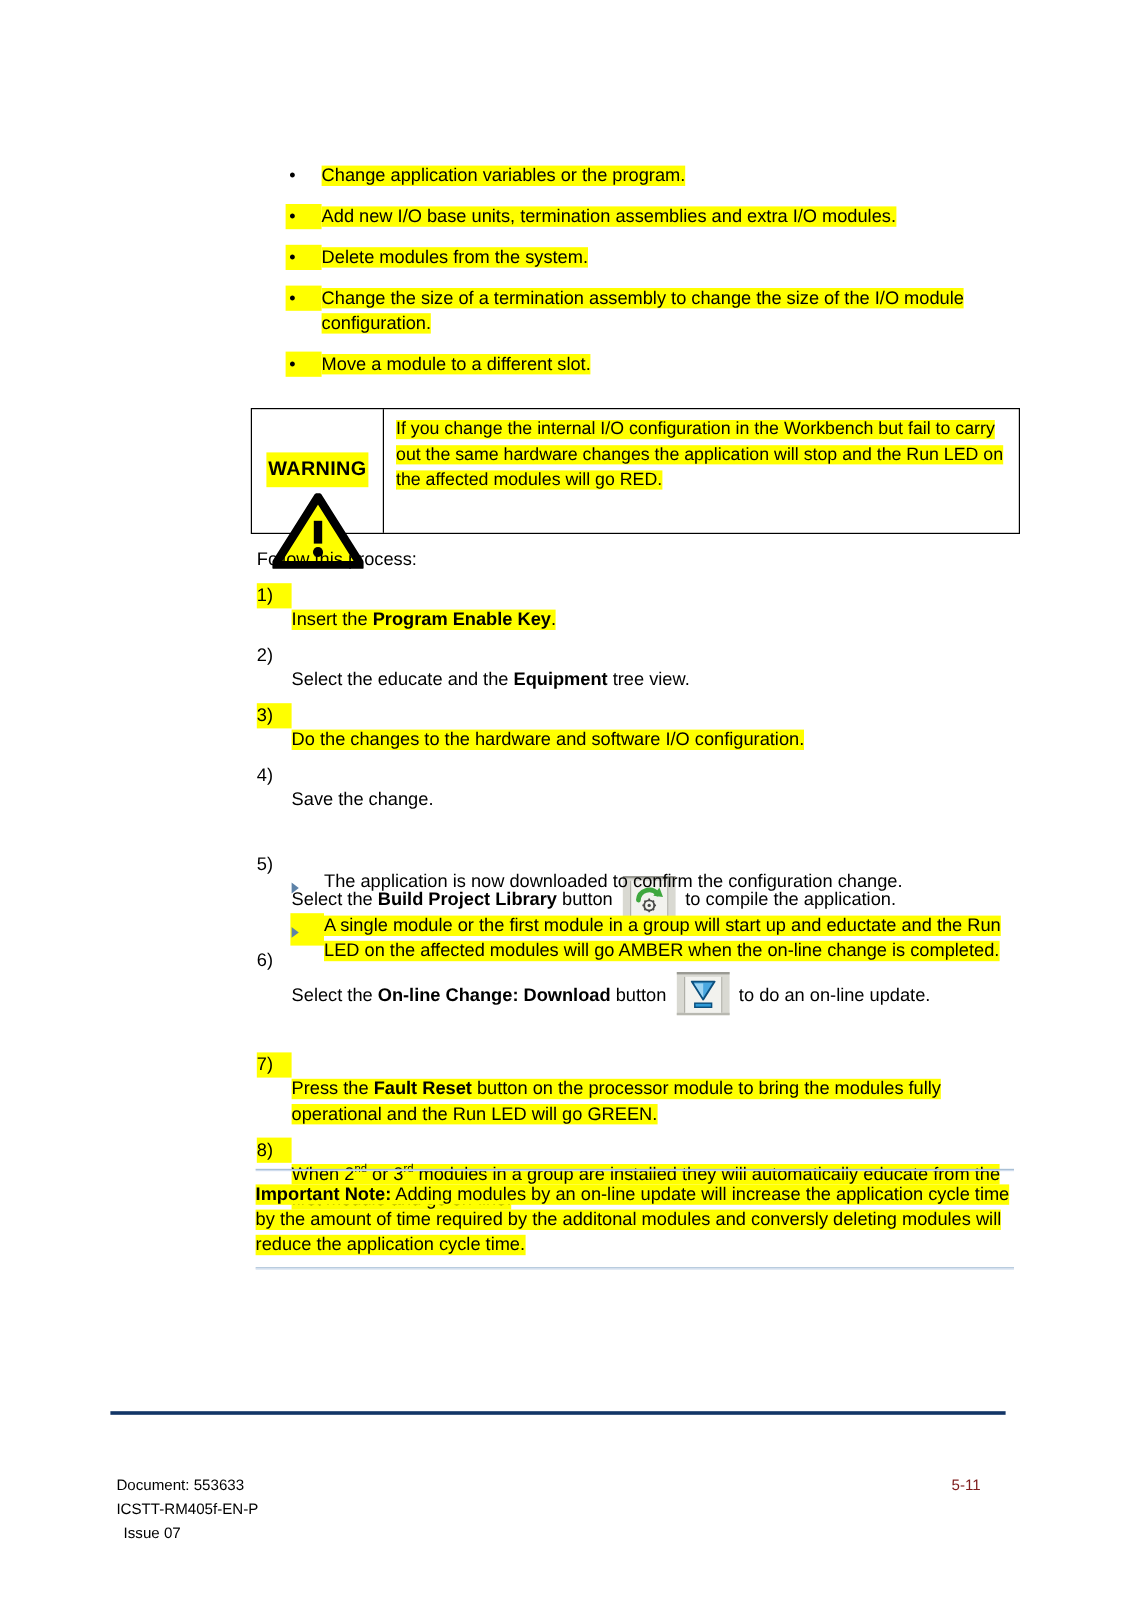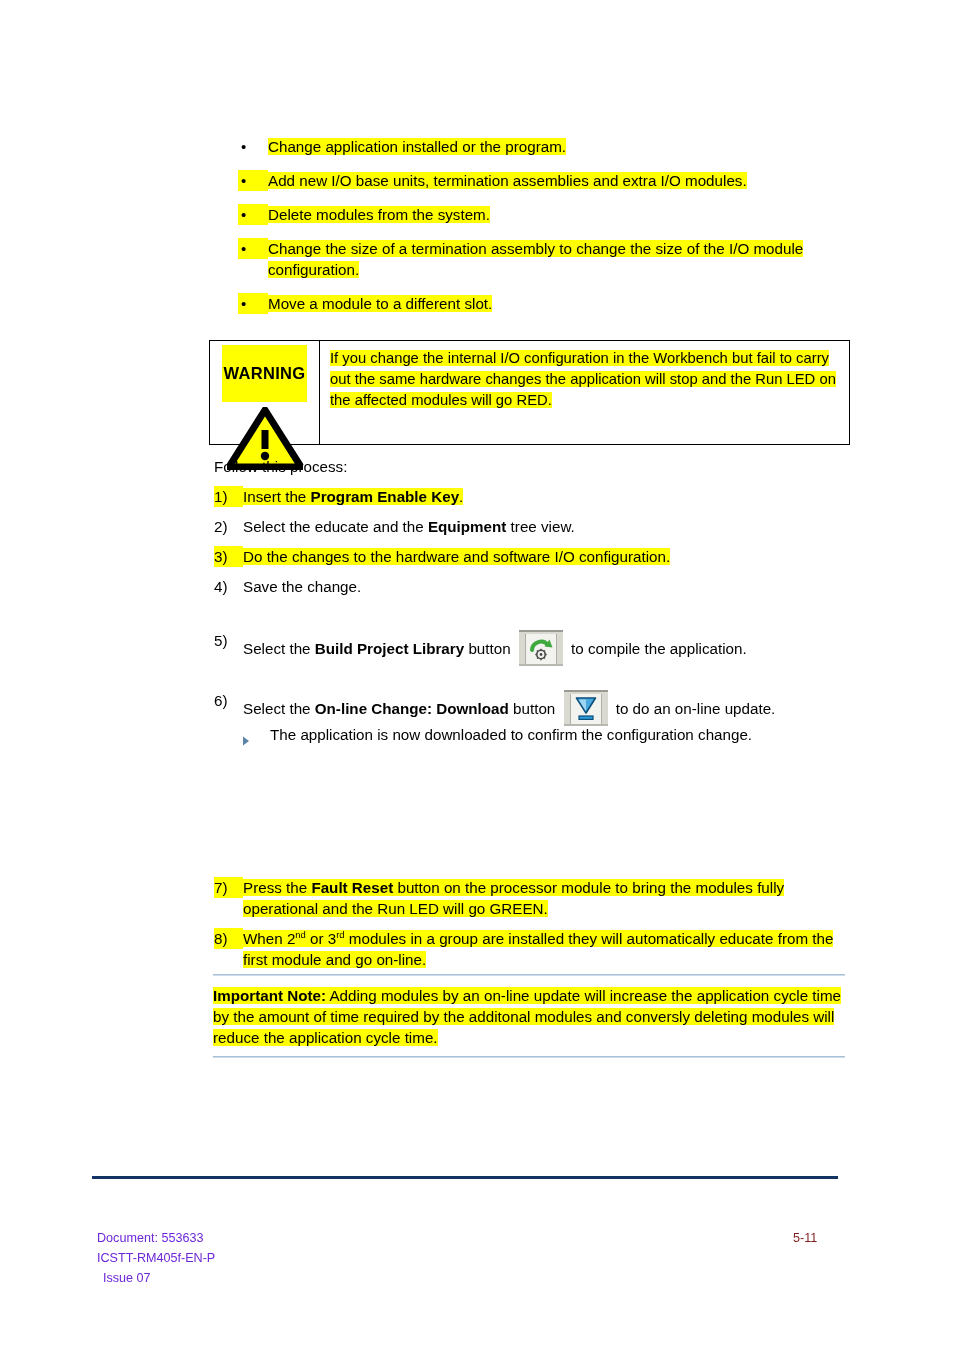--- a/index.html
+++ b/index.html
@@ -68,21 +68,22 @@
     border-right: 1px solid #000000;
     box-sizing: border-box;
     padding-top: 4px;
     text-align: center;
   }
   .warning-word {
     display: inline-block;
     font-size: 16.5px;
     font-weight: bold;
     letter-spacing: 0.3px;
-    padding: 19px 2px;
+    padding: 5px 2px;
+    margin-top: 32px;
   }
   .warning-tri-wrap {
     margin-top: 5px;
     display: flex;
     justify-content: center;
   }
   .warning-right {
     flex: 1 1 auto;
     padding: 7px 10px 0 10px;
     box-sizing: border-box;
@@ -112,21 +113,21 @@
     display: flex;
     align-items: flex-start;
     font-size: 15.2px;
     line-height: 21px;
   }
   .num-mark {
     width: 29px;
     flex: 0 0 29px;
     box-sizing: border-box;
   }
-  .num-body { flex: 1 1 auto; }
+  .num-body { flex: 1 1 auto; margin-top: 20px; }
   .gap-s { height: 9px; }
   .gap-icon { height: 24px; }
 
   
   .tbtn {
     display: inline-block;
     position: relative;
     width: 44px;
     height: 36px;
     vertical-align: -12px;
@@ -211,21 +212,21 @@
     left: 92px;
     top: 1176px;
     width: 746px;
     height: 3px;
     background: #123566;
   }
   .footer-left {
     position: absolute;
     left: 97px;
     top: 1228px;
-    color: #6d28d9;
+    color: #000000;
     font-size: 12.6px;
     line-height: 20px;
     font-family: "Liberation Sans", sans-serif;
   }
   .footer-left div { white-space: nowrap; }
   .footer-issue { padding-left: 6px; }
   .footer-page {
     position: absolute;
     left: 793px;
     top: 1228px;
@@ -235,21 +236,21 @@
   }
 </style>
 </head>
 <body>
 
 <div class="page">
 
   <div class="bullet-list" id="bullet-list">
       <div class="bullet-row">
         <span class="bullet-mark">•</span>
-        <span class="bullet-body"><span class="hl">Change application installed or the program.</span></span>
+        <span class="bullet-body"><span class="hl">Change application variables or the program.</span></span>
       </div>
       <div class="bullet-row">
         <span class="bullet-mark hl">•</span>
         <span class="bullet-body"><span class="hl">Add new I/O base units, termination assemblies and extra I/O modules.</span></span>
       </div>
       <div class="bullet-row">
         <span class="bullet-mark hl">•</span>
         <span class="bullet-body"><span class="hl">Delete modules from the system.</span></span>
       </div>
       <div class="bullet-row">
@@ -336,20 +337,26 @@
       </div>
     </div>
 
   <div class="sub-list" id="sub-list">
       <div class="sub-row">
         <span class="sub-mark"><svg width="8" height="10" viewBox="0 0 8 10" aria-hidden="true">
             <polygon points="1,0.5 7,5 1,9.5" fill="#5d82a8"></polygon>
           </svg></span>
         <span class="sub-body"><span>The application is now downloaded to confirm the configuration change.</span></span>
       </div>
+      <div class="sub-row">
+        <span class="sub-mark hl"><svg width="8" height="10" viewBox="0 0 8 10" aria-hidden="true">
+            <polygon points="1,0.5 7,5 1,9.5" fill="#5d82a8"></polygon>
+          </svg></span>
+        <span class="sub-body"><span class="hl">A single module or the first module in a group will start up and eductate and the Run LED on the affected modules will go AMBER when the on-line change is completed.</span></span>
+      </div>
     </div>
 
   <div class="num-list-tail" id="num-list-tail">
       <div class="num-row">
         <span class="num-mark hl">7)</span>
         <span class="num-body"><span class="hl"><span>Press the </span><span class="b">Fault Reset</span><span> button on the processor module to bring the modules fully operational and the Run LED will go GREEN.</span></span></span>
       </div>
       <div class="gap-s"></div>
       <div class="num-row">
         <span class="num-mark hl">8)</span>

